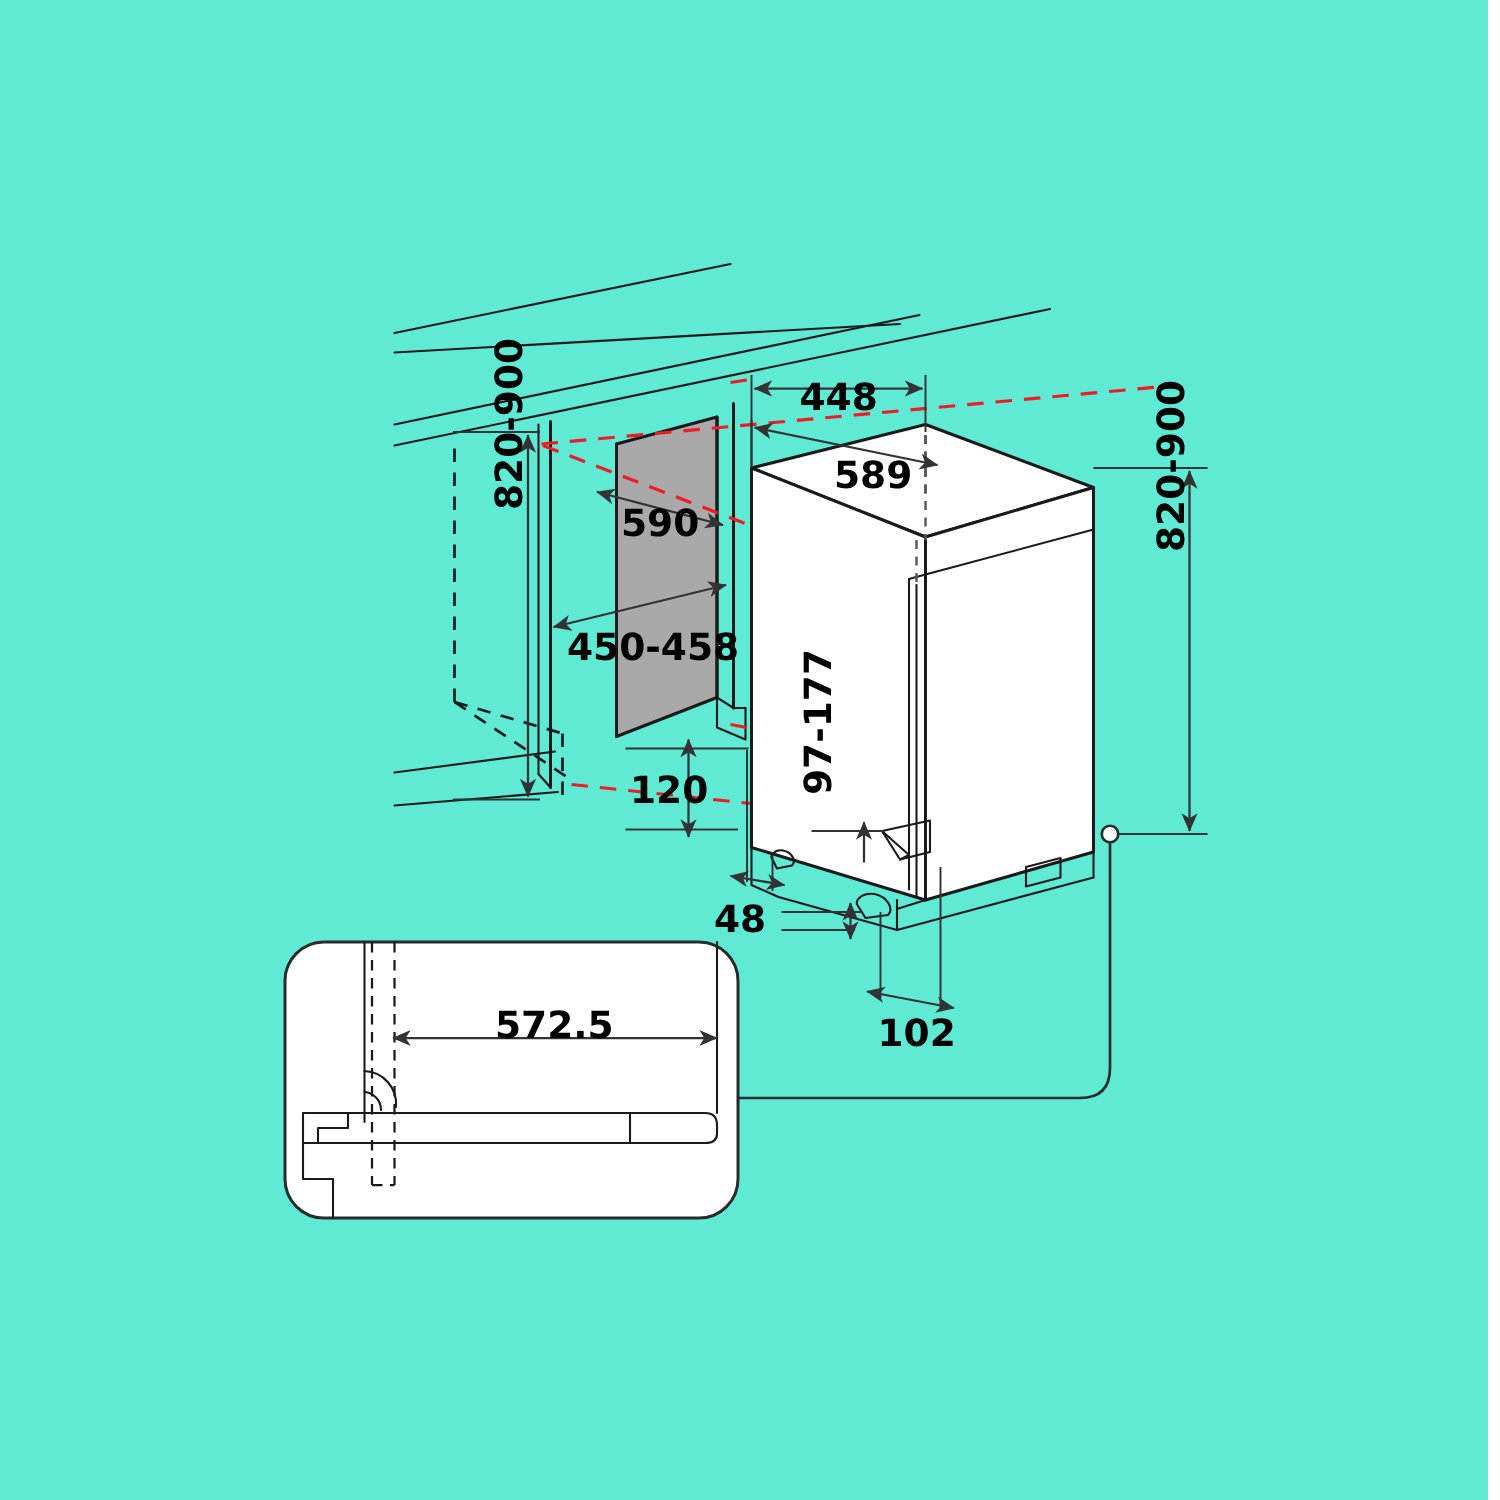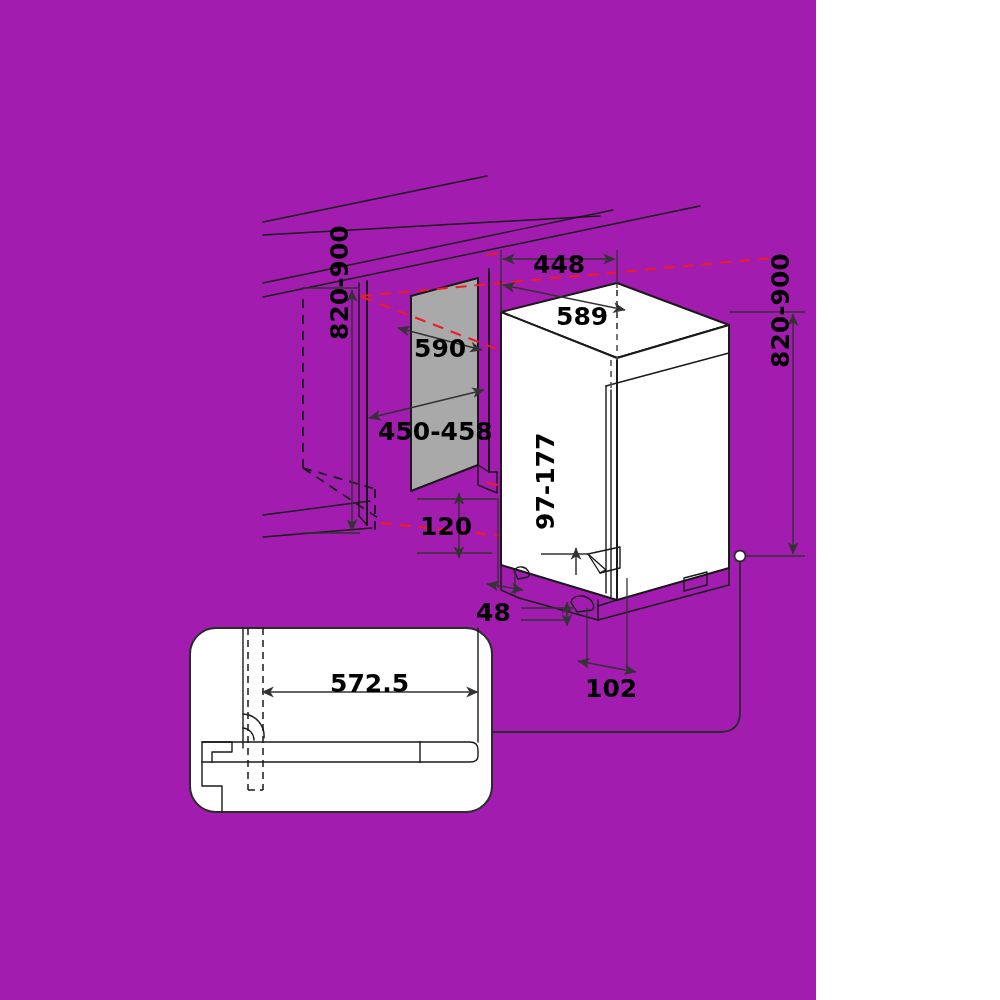--- a/index.html
+++ b/index.html
@@ -9,23 +9,23 @@
     background: #ffffff;
   }
   body {
     width: 1000px;
     height: 1000px;
     font-family: "DejaVu Sans", "Liberation Sans", sans-serif;
     overflow: hidden;
   }
   #diagram-root {
     position: relative;
-    width: 816px;
+    width: 992px;
     height: 1000px;
-    background: #a21caf;
+    background: #5eead4;
   }
   svg.drawing {
     display: block;
     width: 1000px;
     height: 1000px;
   }
   .dim-text {
     font-family: "DejaVu Sans", "Liberation Sans", sans-serif;
     font-weight: bold;
     font-size: 25px;

